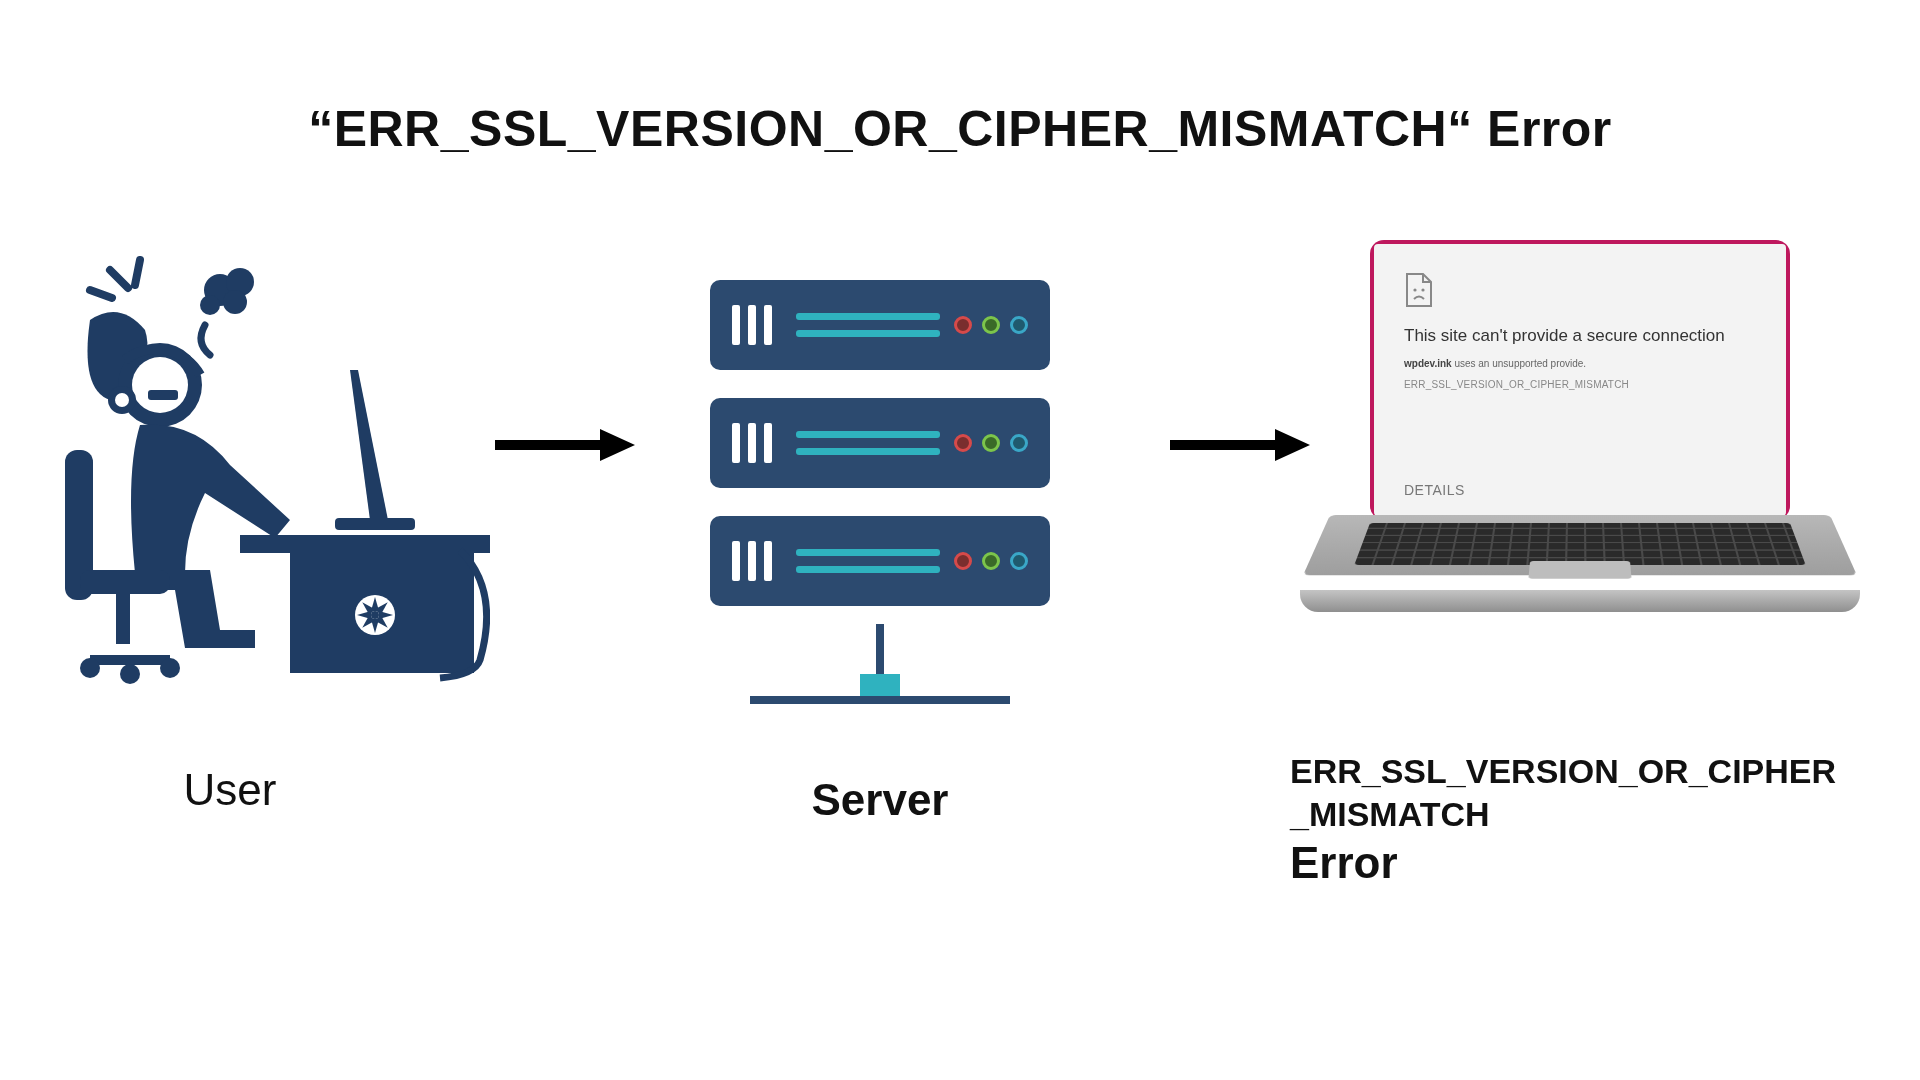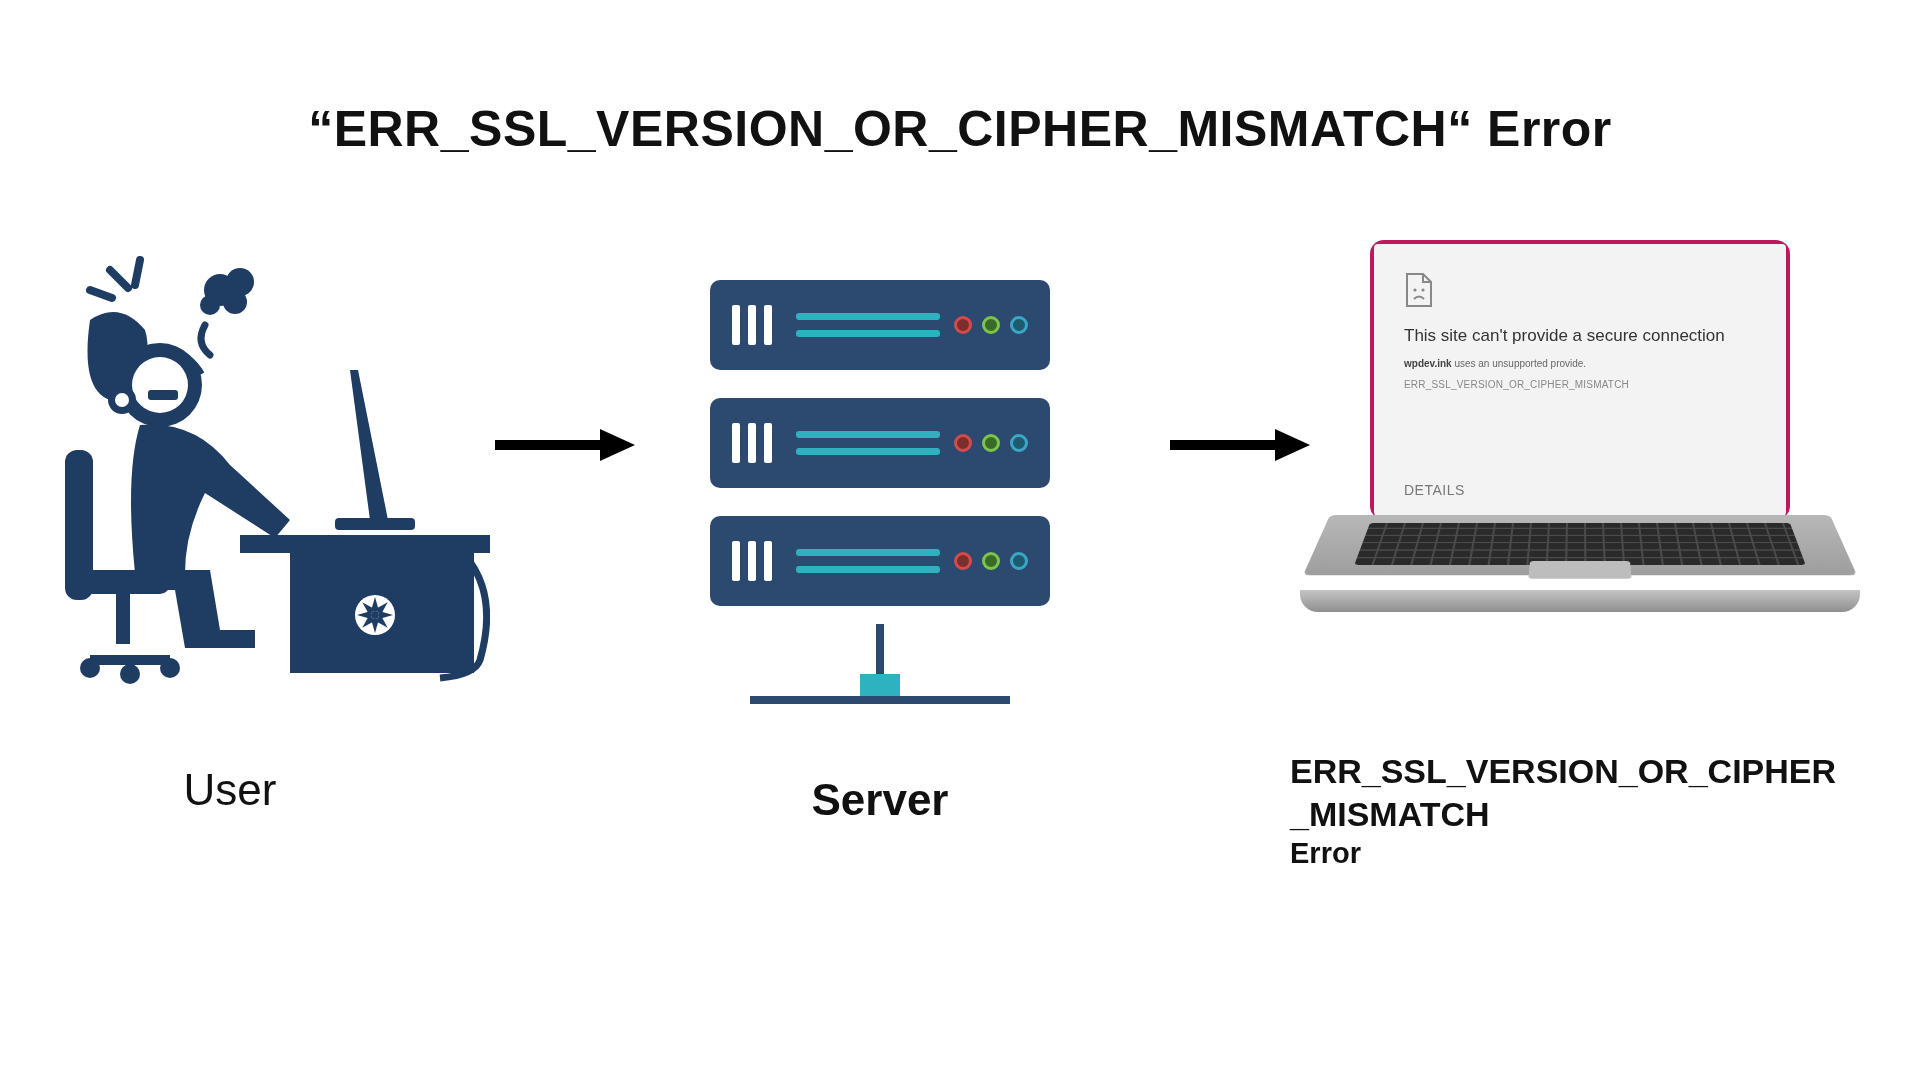--- a/index.html
+++ b/index.html
@@ -274,21 +274,21 @@
     left: 1290px;
     top: 500px;
     width: 580px;
     text-align: left;
     font-size: 34px;
     font-weight: 700;
     line-height: 1.25;
   }
   .error-label .sub {
     display: block;
-    font-size: 29px;
+    font-size: 44px;
   }
 </style>
 </head>
 <body>
 
 <div class="title">“ERR_SSL_VERSION_OR_CIPHER_MISMATCH“ Error</div>
 
 <div class="stage">
 
   <div class="user-wrap">

